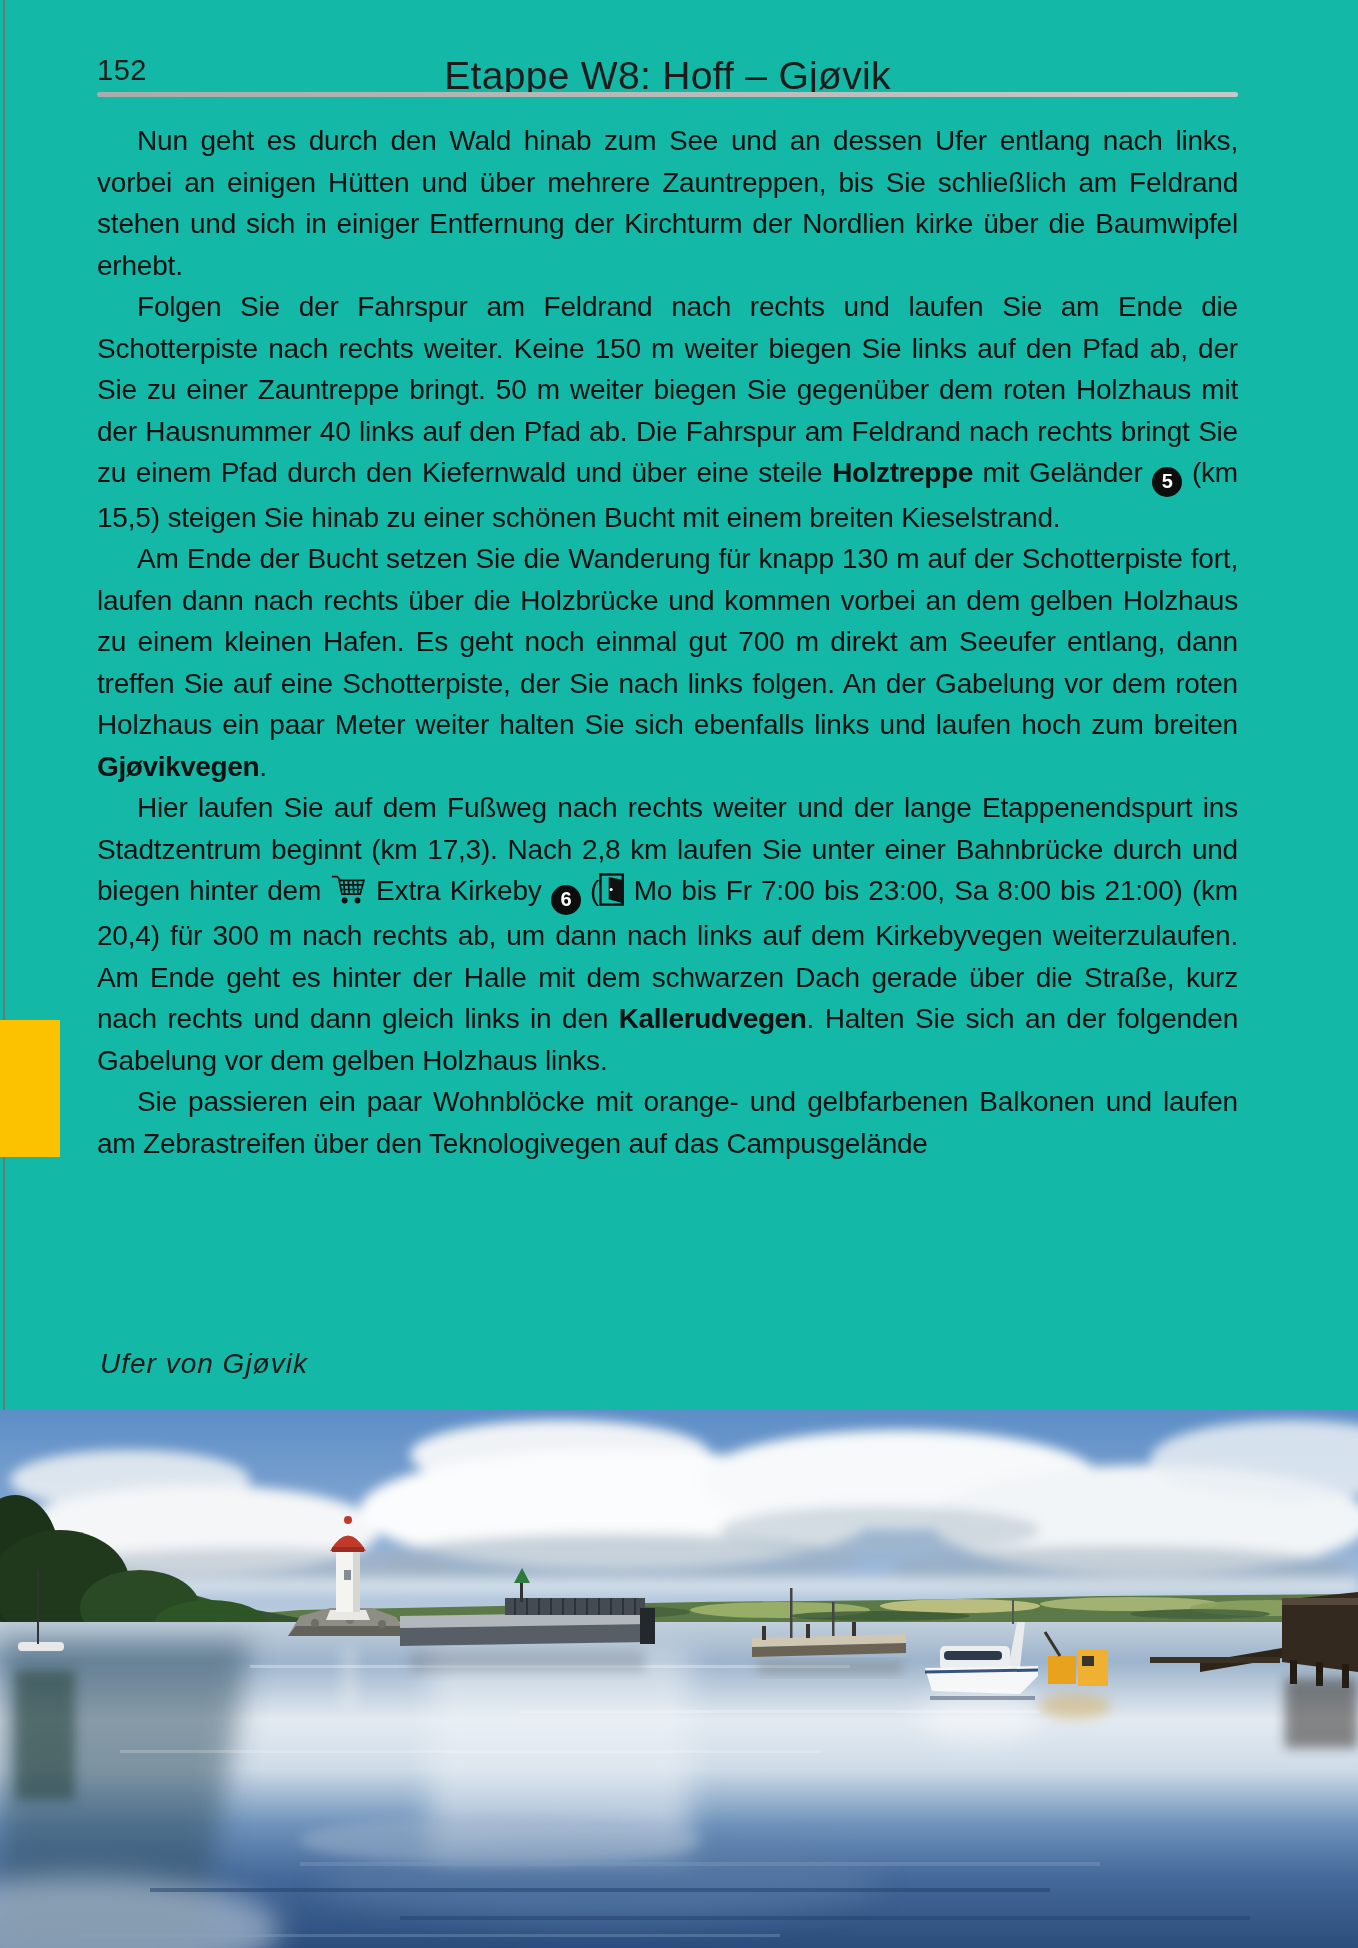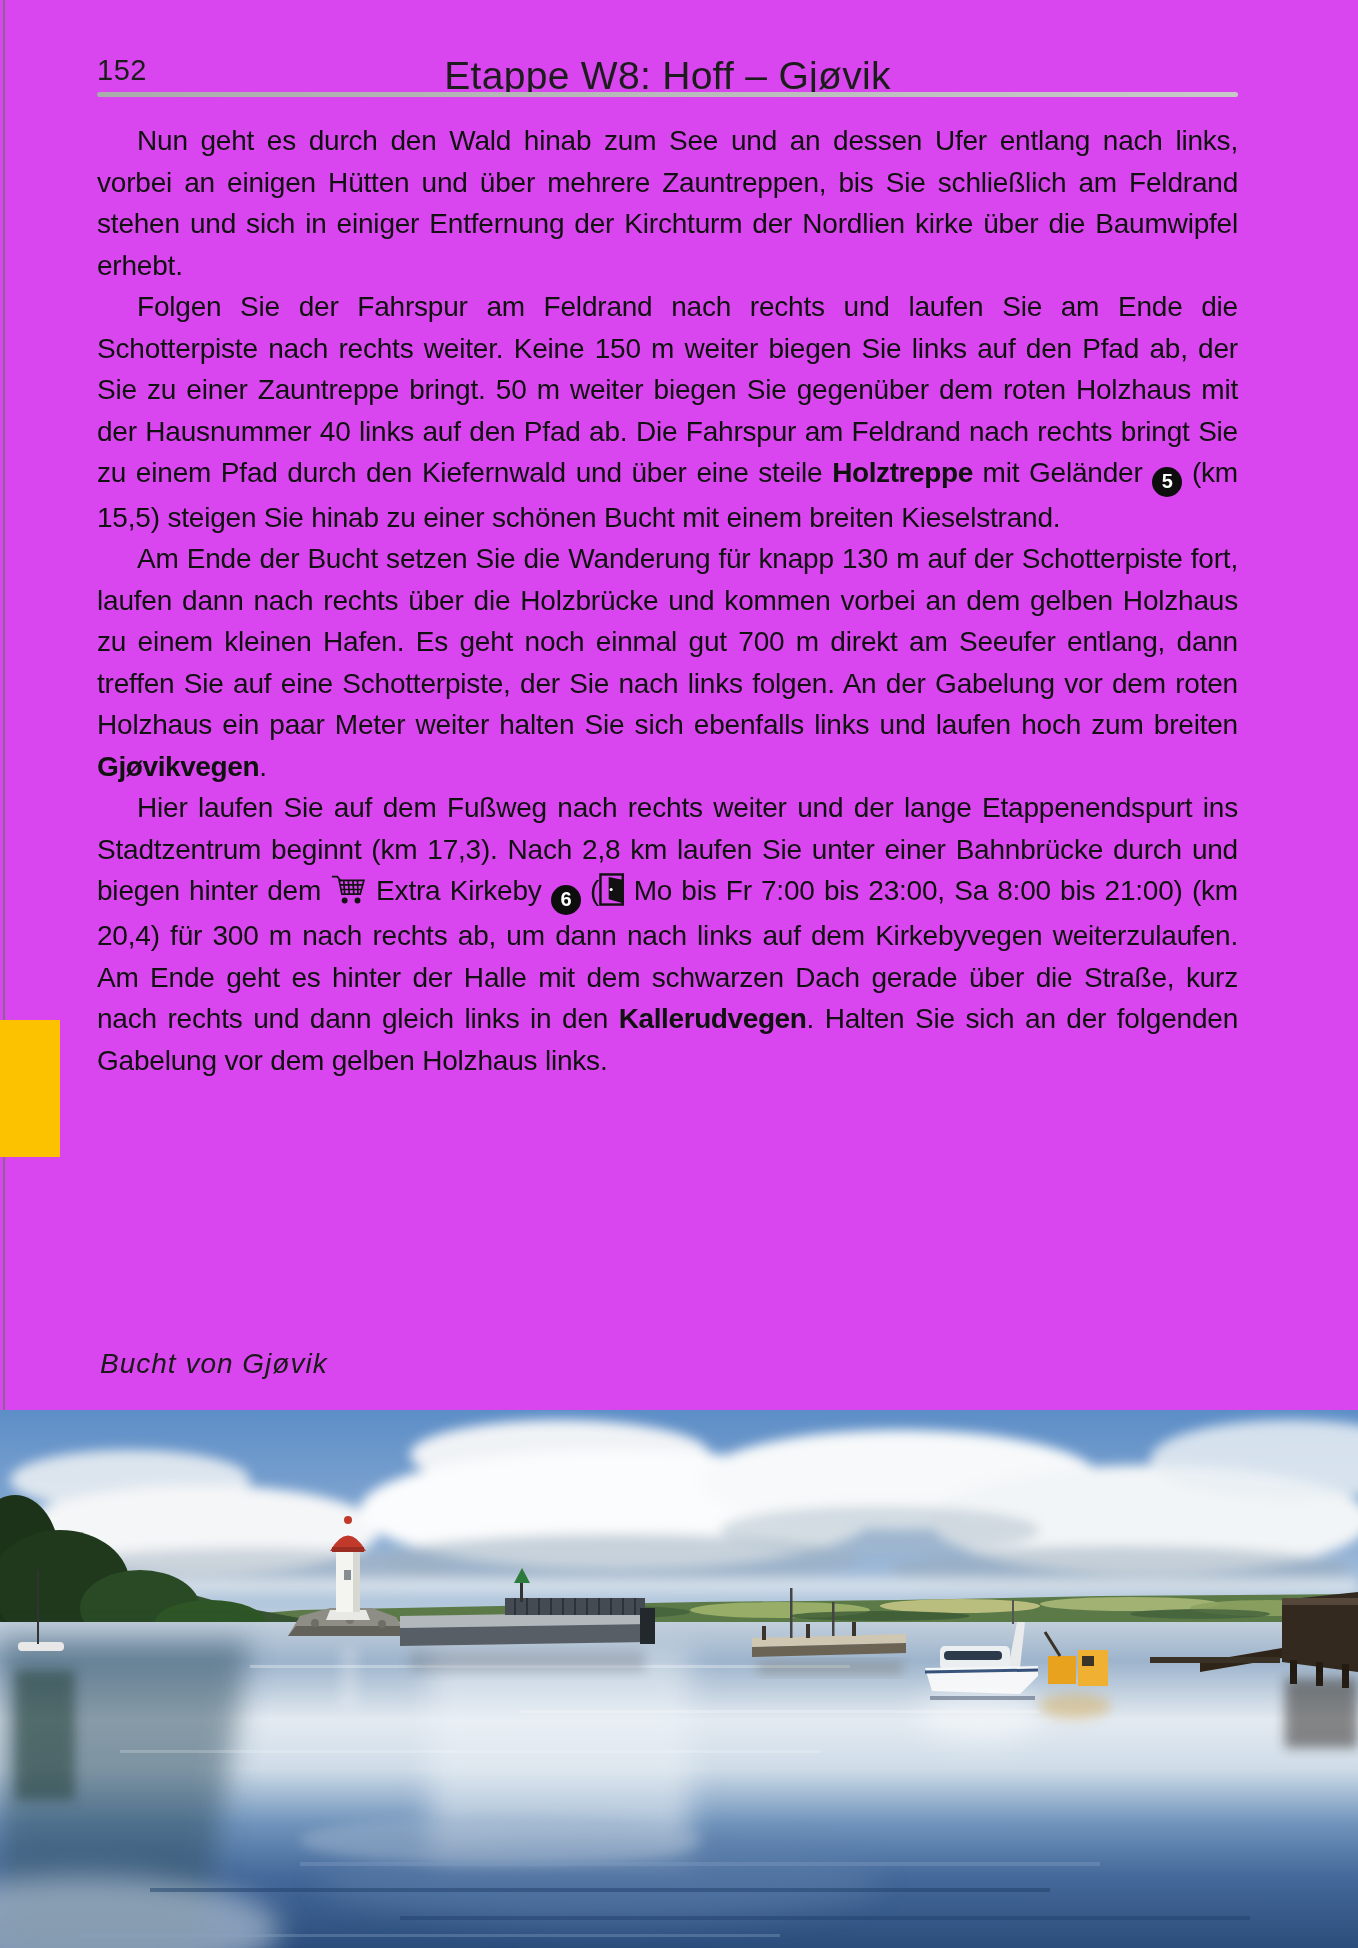--- a/index.html
+++ b/index.html
@@ -1,19 +1,19 @@
 <!DOCTYPE html>
 <html><head>
 <meta charset="utf-8">
 <style>
   html,body{margin:0;padding:0;background:#e9e9e9;}
   .page{
     position:relative;
     width:1358px;height:1948px;
-    background:#d946ef;
+    background:#14b8a6;
     overflow:hidden;
     font-family:"Liberation Sans", sans-serif;
     color:#111;
   }
   .page-edge-line{
     position:absolute;left:3px;top:0;bottom:0;width:2px;
     background:#6f6f6f;opacity:.75;
   }
   .header-pagenum{
     position:absolute;left:97px;top:54px;
@@ -78,25 +78,26 @@
       <path d="M15,8 L16,23 M20,8 L21,23 M25,8 L26,23 M30,8 L30.5,23"></path>
       <path d="M11,13 L35.5,13 M12,18 L34,18"></path>
     </g>
     <circle cx="16" cy="30" r="3.2" fill="#111"></circle>
     <circle cx="30" cy="30" r="3.2" fill="#111"></circle>
   </svg><span> Extra Kirkeby </span><span class="waypoint-badge">6</span><span> (</span><svg class="inline-icon" viewBox="0 0 26 34" xmlns="http://www.w3.org/2000/svg">
     <rect x="1.5" y="1.5" width="23" height="31" fill="none" stroke="#111" stroke-width="2.5"></rect>
     <polygon points="10,4 24,7 24,31 10,27" fill="#111"></polygon>
     <circle cx="12.5" cy="17" r="1.6" fill="#fff"></circle>
   </svg><span> Mo bis Fr 7:00 bis 23:00, Sa 8:00 bis 21:00) (km 20,4) für 300 m nach rechts ab, um dann nach links auf dem Kirkebyvegen weiterzulaufen. Am Ende geht es hinter der Halle mit dem schwarzen Dach gerade über die Straße, kurz nach rechts und dann gleich links in den </span><span class="bold">Kallerudvegen</span><span>. Halten Sie sich an der folgenden Gabelung vor dem gelben Holzhaus links.</span></p>
+      <p><span>Sie passieren ein paar Wohnblöcke mit orange- und gelbfarbenen Balkonen und laufen am Zebrastreifen über den Teknologivegen auf das Campusgelände</span></p>
     </div>
 
   <div class="margin-marker" style="background: rgb(252, 194, 0);"></div>
 
-  <div class="photo-caption">Bucht von Gjøvik</div>
+  <div class="photo-caption">Ufer von Gjøvik</div>
 
   <svg class="harbor-photo" viewBox="0 0 1358 538" preserveAspectRatio="none" xmlns="http://www.w3.org/2000/svg">
     <defs>
       <linearGradient id="skyG" x1="0" y1="0" x2="0" y2="1">
         <stop offset="0" stop-color="#5d8ec7"></stop>
         <stop offset="0.55" stop-color="#86a9d2"></stop>
         <stop offset="1" stop-color="#c3d2e0"></stop>
       </linearGradient>
       <linearGradient id="waterG" x1="0" y1="0" x2="0" y2="1">
         <stop offset="0" stop-color="#c2cfdc"></stop>

